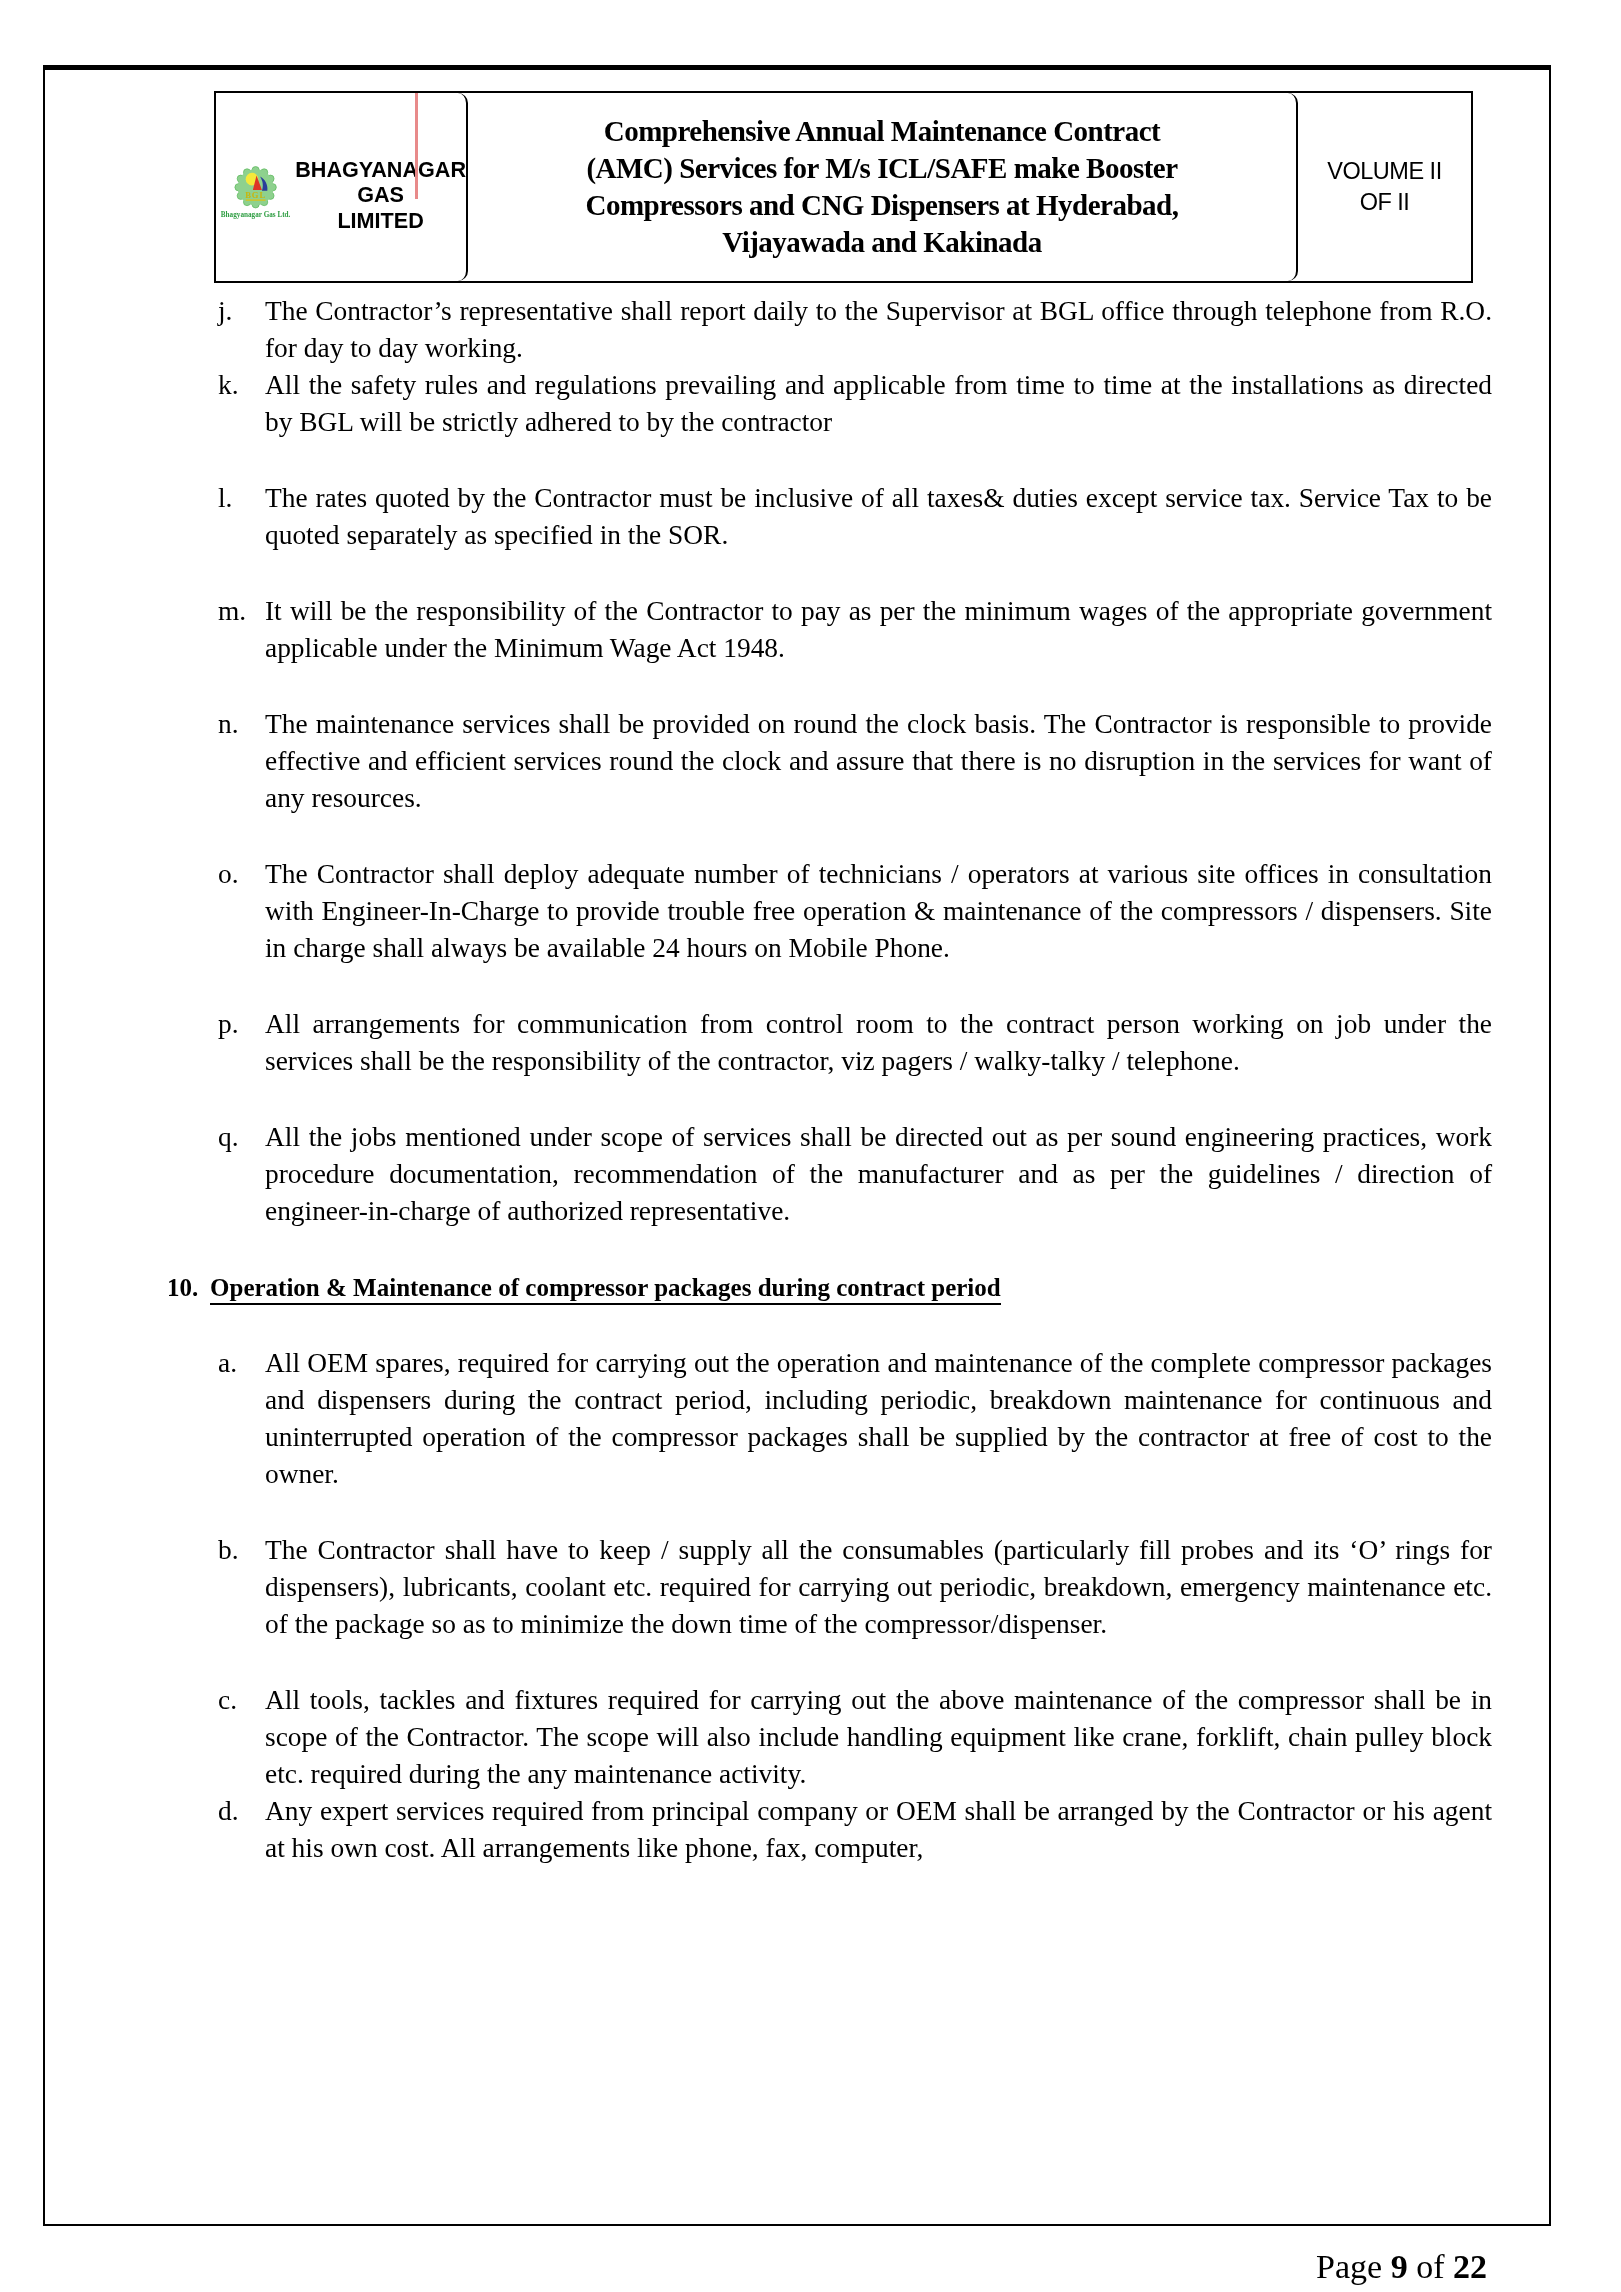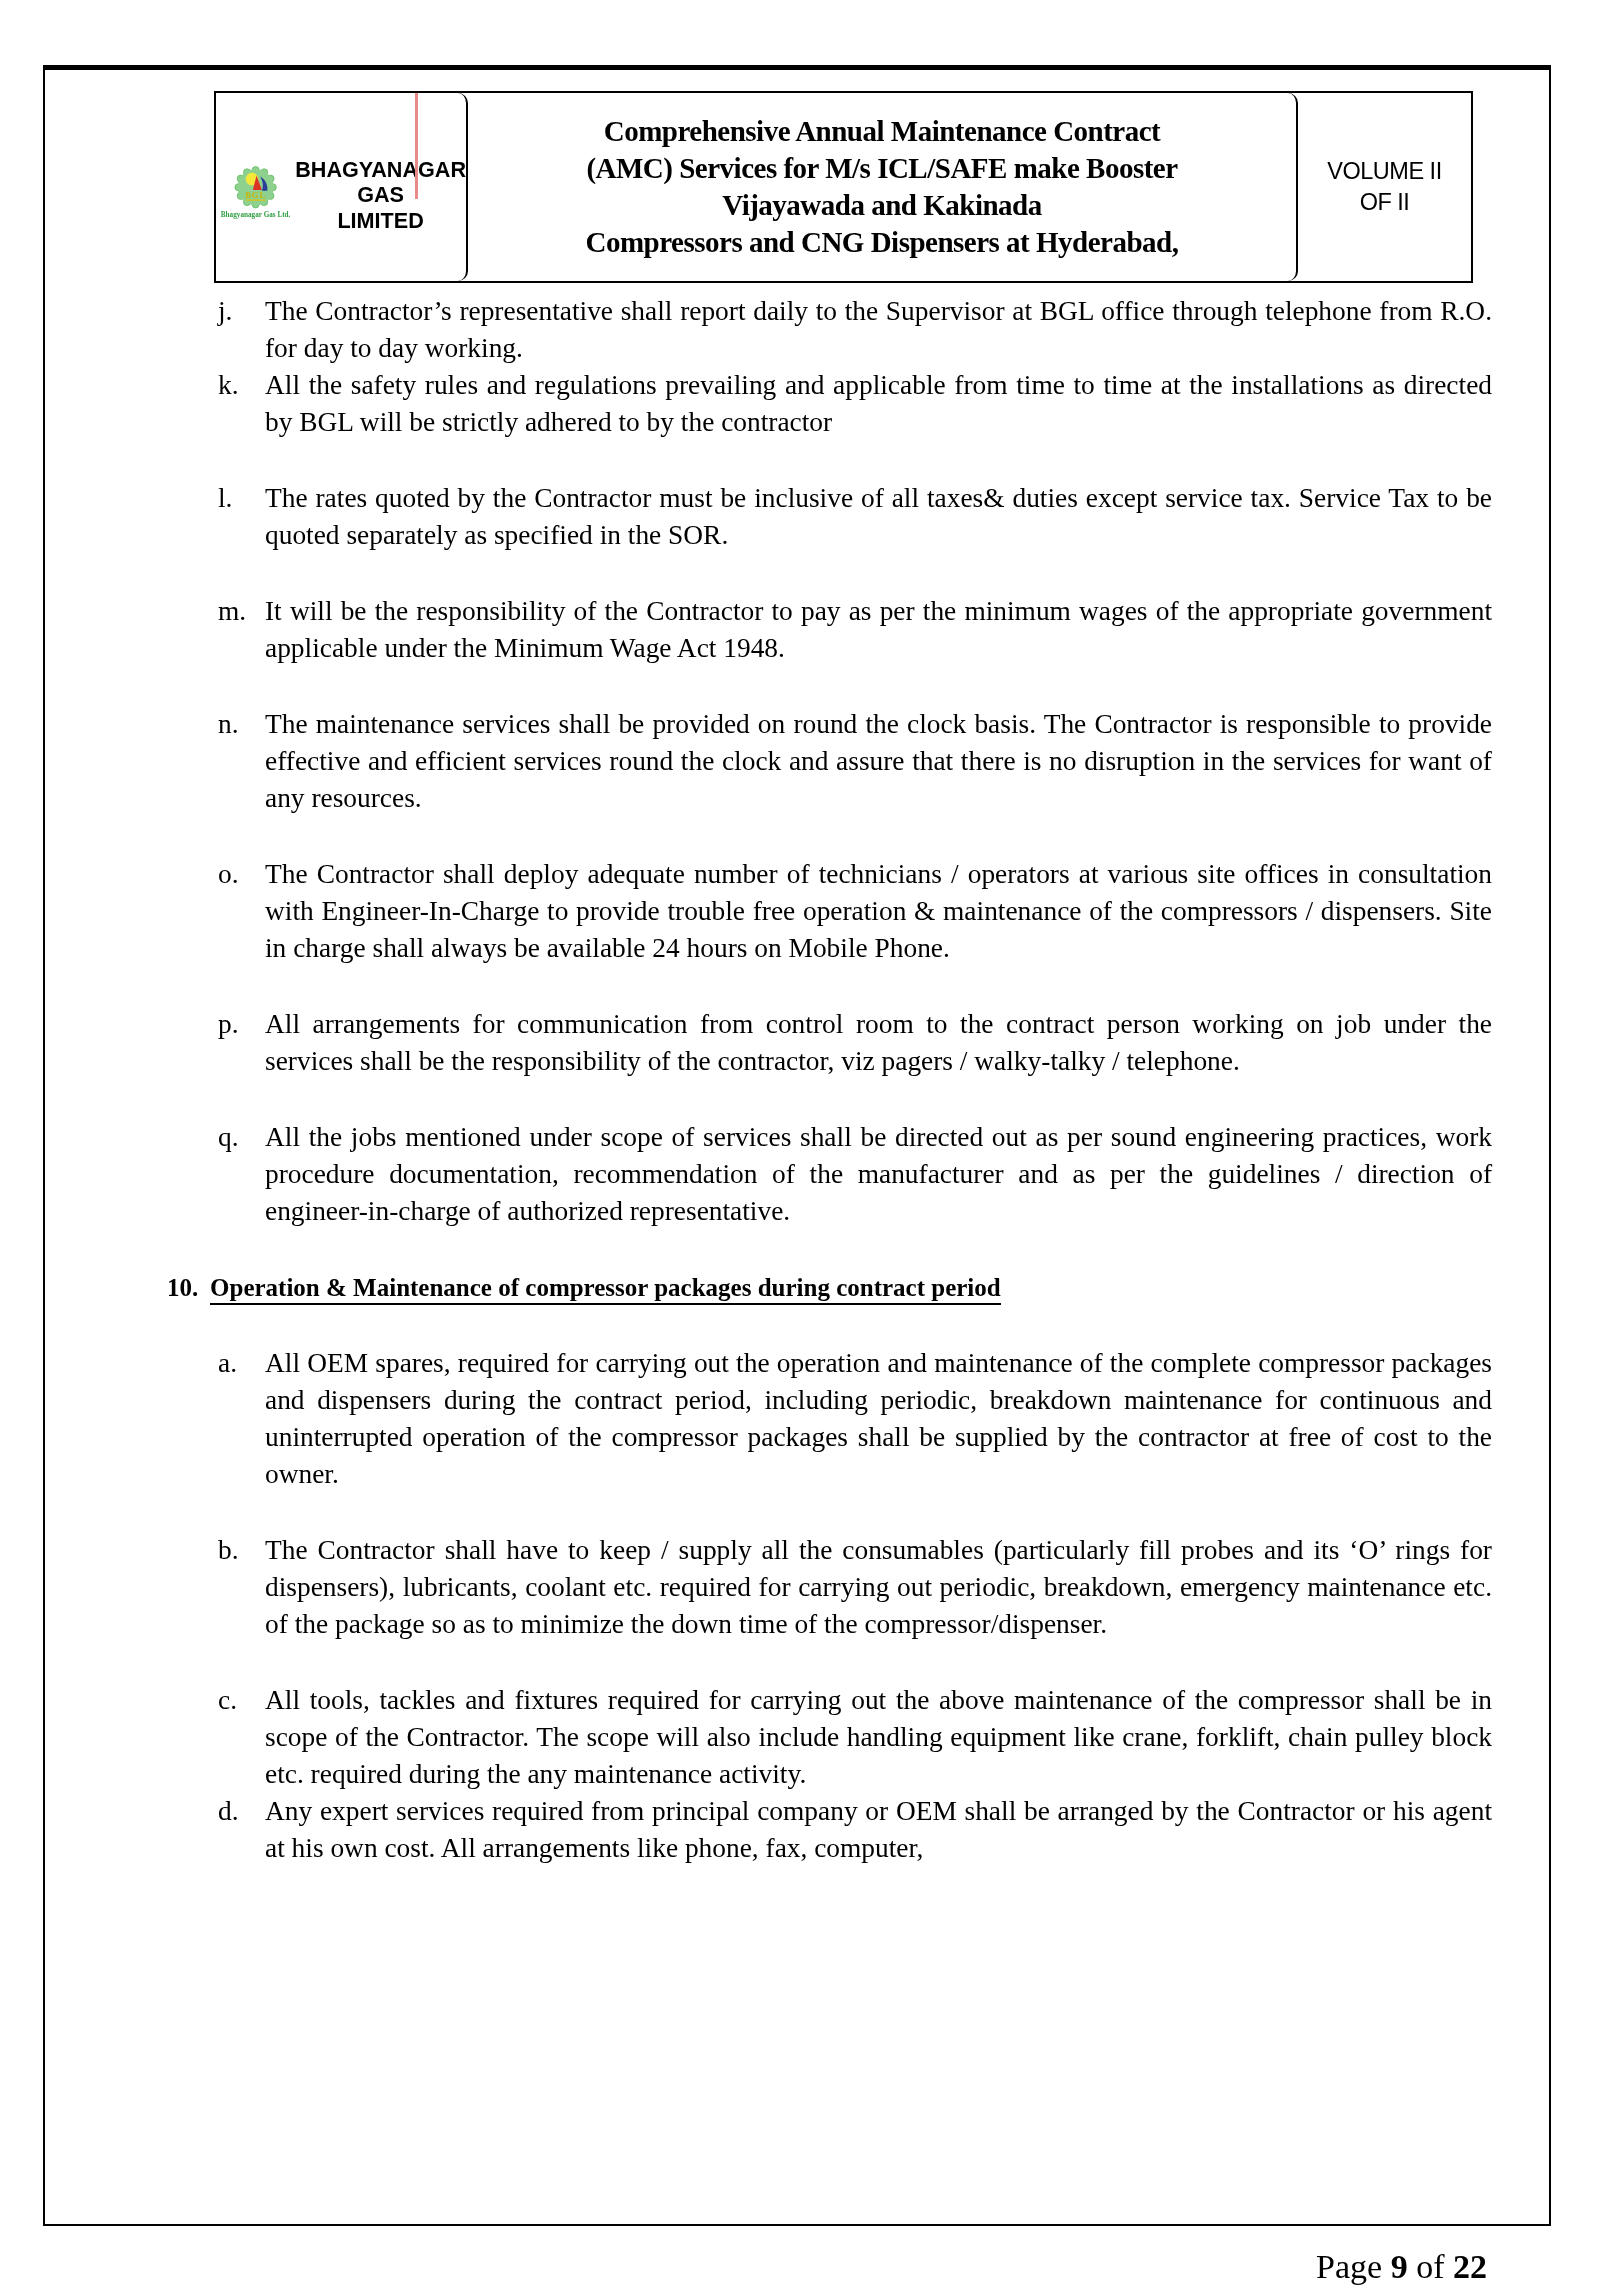--- a/index.html
+++ b/index.html
@@ -144,22 +144,22 @@
       </svg>
       <div class="company-name">
         <div>BHAGYANAGAR GAS</div>
         <div>LIMITED</div>
       </div>
     </div>
 
     <div class="cell title-cell" id="title-cell">
         <div class="title-line">Comprehensive Annual Maintenance Contract</div>
         <div class="title-line">(AMC) Services for M/s ICL/SAFE make Booster</div>
+        <div class="title-line">Compressors and CNG Dispensers at Hyderabad,</div>
         <div class="title-line">Vijayawada and Kakinada</div>
-        <div class="title-line">Compressors and CNG Dispensers at Hyderabad,</div>
       </div>
 
     <div class="cell volume-cell">
       <div>VOLUME II</div>
       <div>OF II</div>
     </div>
   </div>
 
   <div class="content">
     <div id="list-jq">

